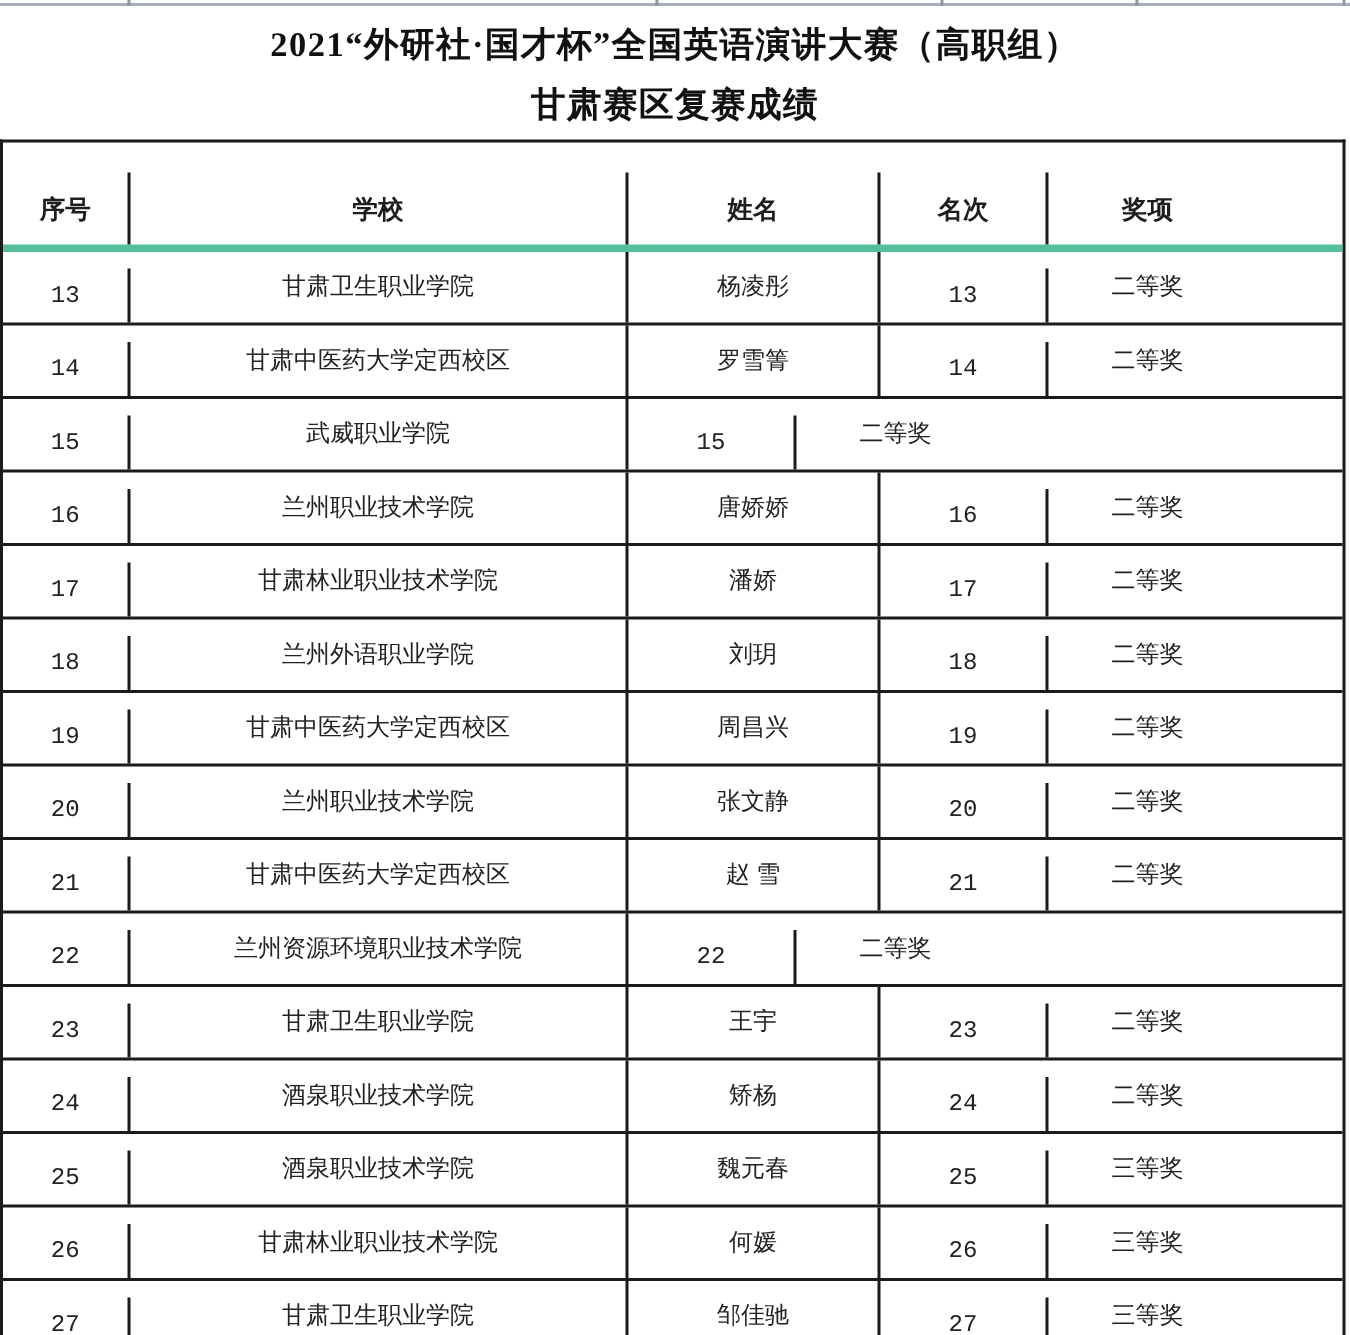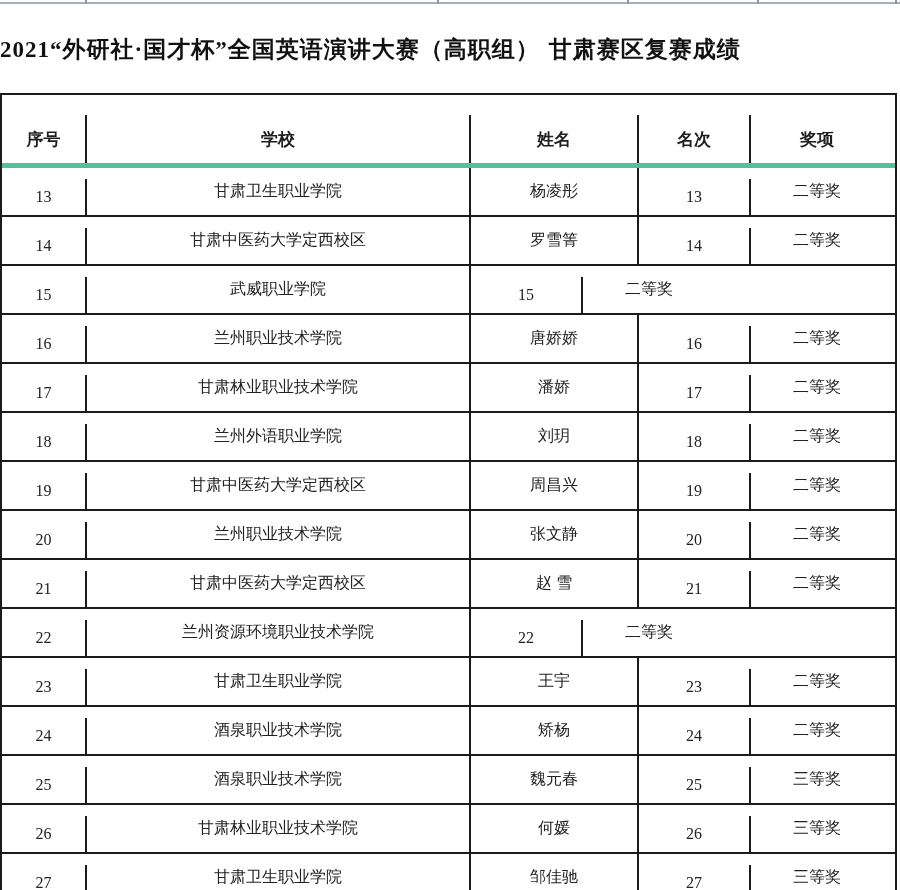--- a/index.html
+++ b/index.html
@@ -33,23 +33,23 @@
   .tick.t1 { left: 85px; }
   .tick.t2 { left: 437px; }
   .tick.t3 { left: 627px; }
   .tick.t4 { left: 757px; }
   .tick.t5 { left: 895px; }
 
   
   .title-block {
     height: 88px;
     display: flex;
-    flex-direction: row;
+    flex-direction: column;
     align-items: center;
-    justify-content: flex-start;
+    justify-content: center;
     gap: 9px;
   }
   .title-line {
     font-family: "Liberation Serif", "DejaVu Serif", serif;
     font-weight: bold;
     font-size: 23px;
     letter-spacing: 1px;
     color: #111;
     white-space: nowrap;
   }
@@ -87,27 +87,27 @@
   .td, .th {
     display: flex;
     align-items: center;
     justify-content: center;
     border-right: 2px solid #1b1b1b;
     overflow: hidden;
     white-space: nowrap;
   }
   .td:last-child, .th:last-child { border-right: none; }
   .c1 { width: 85px; }
-  .c2 { width: 384px; }
+  .c2 { width: 332px; }
   .c3 { width: 168px; }
   .c4 { width: 112px; }
   .c5 { width: 132px; }
   .data-row .td { font-size: 16px; color: #222; }
   .data-row .num {
-    font-family: Liberation Serif, serif;
+    font-family: Liberation Mono, monospace;
     font-size: 16px;
     margin-top: 11px;
   }
   .bottom-sliver .td { border-bottom: none; }
 </style>
 </head>
 <body>
 
 <div class="top-sliver">
   <div class="hline"></div>

